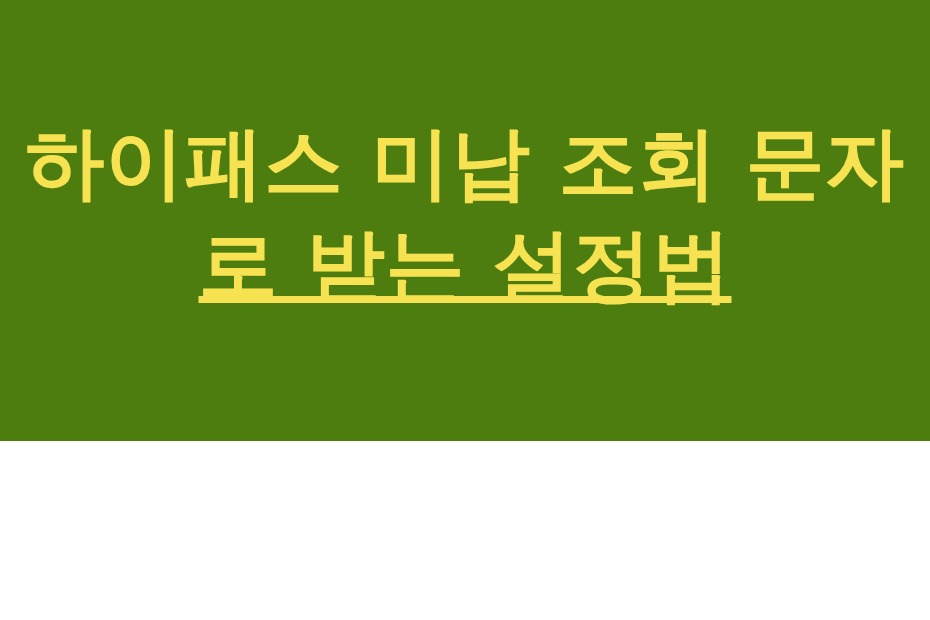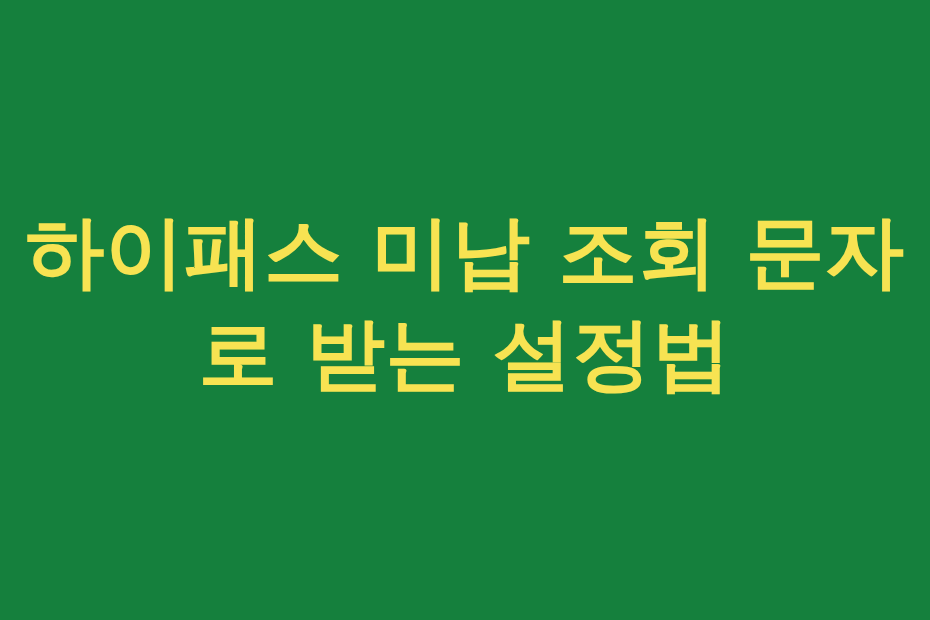--- a/index.html
+++ b/index.html
@@ -45,26 +45,27 @@
     font-weight: 700;
     font-size: 79px;
     line-height: 104px;
     letter-spacing: 0.5px;
     white-space: nowrap;
     text-rendering: optimizeLegibility;
   }
 
   .title-line-2 {
     margin-top: -2px;
+    text-decoration: underline;
   }
 </style>
 </head>
 <body>
 
-<div id="thumbnail-canvas" style="background: #15803d; width: 930px; height: 620px;">
+<div id="thumbnail-canvas" style="background: #4d7c0f; width: 930px; height: 441px;">
 
   <div id="title-block">
 
     <span class="title-line title-line-1" style="color: rgb(247, 227, 82);">하이패스 미납 조회 문자</span>
 
     <span class="title-line title-line-2" style="color: rgb(247, 227, 82);">로 받는 설정법</span>
 
   </div>
 
 </div>

